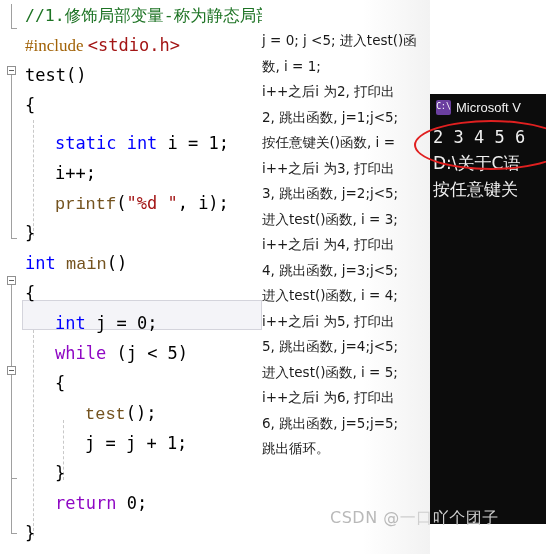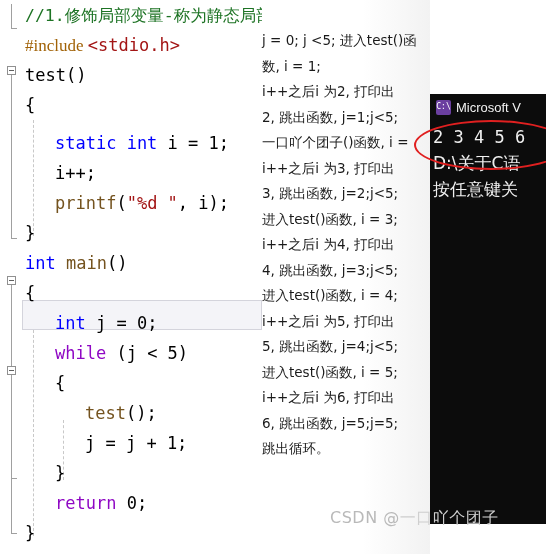--- a/index.html
+++ b/index.html
@@ -36,21 +36,21 @@
     font-size:17px;
     white-space:pre;
     color:#000000;
     letter-spacing:0px;
   }
   .ln-comment{ color:#1d7324; font-size:16.5px; }
   .kw{ color:#0000ff; }
   .kw2{ color:#8f08c4;margin-top:15px; }
   .pp{ color:#a16207;font-family:Liberation Serif, serif; }
   .str{ color:#a31515; }
-  .fn{ color:#74531f; }
+  .fn{ color:#74531f;font-family:Liberation Mono, monospace; }
   .plain{ color:#000000; }
 
   
   .cur-line{
     position:absolute;left:3px;right:0px;height:30px;
     border:1px solid #d4d4dc;
     background:#f4f4f8;
     box-sizing:border-box;
     pointer-events:none;
   }
@@ -193,21 +193,21 @@
         <div class="line" style="padding-left: 6px;"><span class="plain">}</span></div>
       </div>
   </div>
 
   <div class="notes">
 
   <div class="nline"><span>j = 0; j &lt;5; 进入test()函</span></div>
       <div class="nline"><span>数, i = 1;</span></div>
       <div class="nline"><span>i++之后i 为2, 打印出</span></div>
       <div class="nline"><span>2, 跳出函数, j=1;j&lt;5;</span></div>
-      <div class="nline"><span>一口吖个团子()函数, i =</span></div>
+      <div class="nline"><span>按任意键关()函数, i =</span></div>
       <div class="nline"><span>i++之后i 为3, 打印出</span></div>
       <div class="nline"><span>3, 跳出函数, j=2;j&lt;5;</span></div>
       <div class="nline"><span>进入test()函数, i = 3;</span></div>
       <div class="nline"><span>i++之后i 为4, 打印出</span></div>
       <div class="nline"><span>4, 跳出函数, j=3;j&lt;5;</span></div>
       <div class="nline"><span>进入test()函数, i = 4;</span></div>
       <div class="nline"><span>i++之后i 为5, 打印出</span></div>
       <div class="nline"><span>5, 跳出函数, j=4;j&lt;5;</span></div>
       <div class="nline"><span>进入test()函数, i = 5;</span></div>
       <div class="nline"><span>i++之后i 为6, 打印出</span></div>

